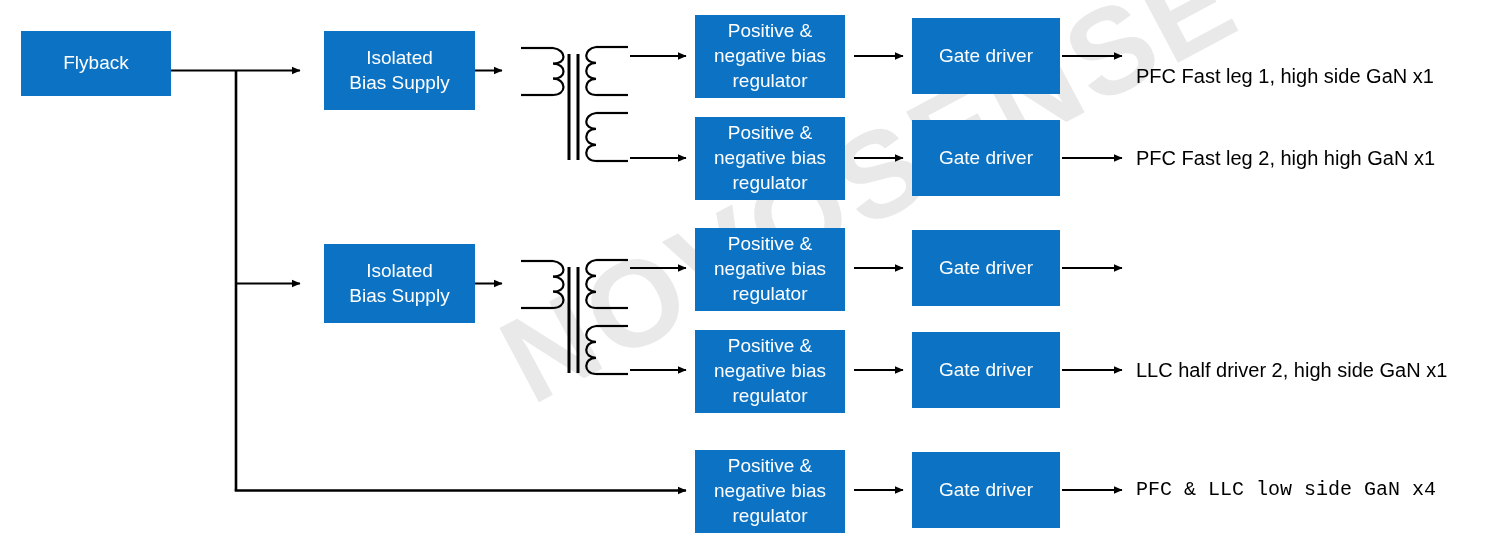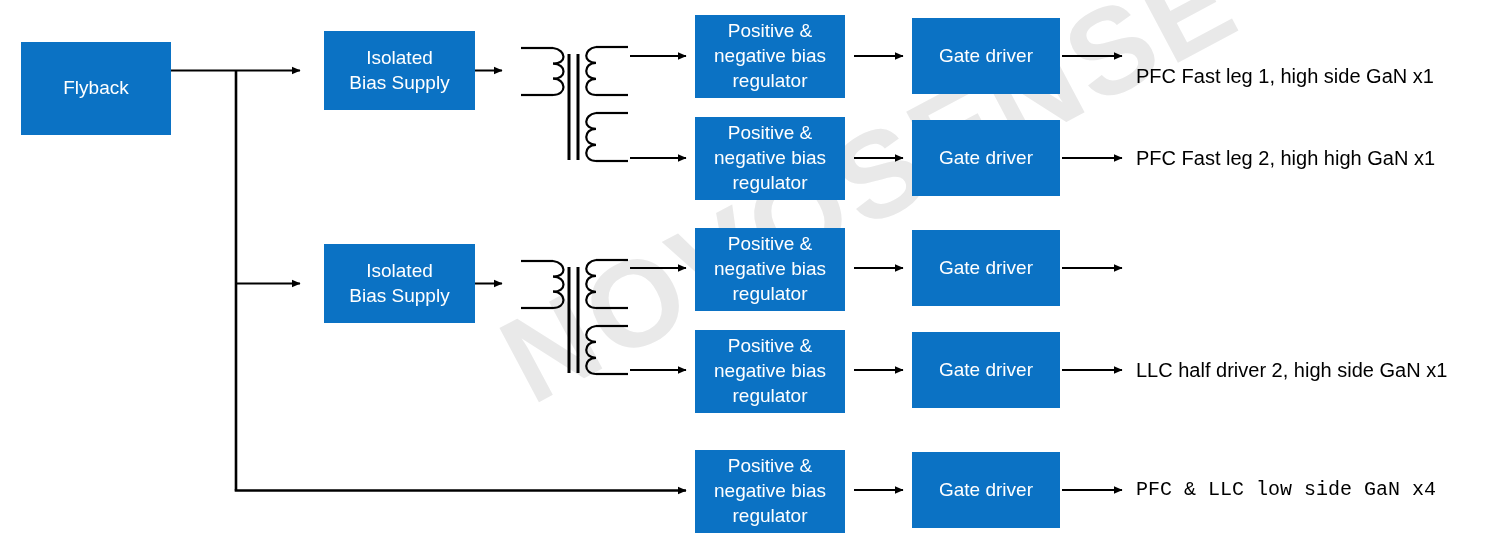--- a/index.html
+++ b/index.html
@@ -160,21 +160,21 @@
       <line x1="854" y1="490" x2="903" y2="490" marker-end="url(#ah)"></line>
 
       <line x1="1062" y1="56" x2="1122" y2="56" marker-end="url(#ah)"></line>
       <line x1="1062" y1="158" x2="1122" y2="158" marker-end="url(#ah)"></line>
       <line x1="1062" y1="268" x2="1122" y2="268" marker-end="url(#ah)"></line>
       <line x1="1062" y1="370" x2="1122" y2="370" marker-end="url(#ah)"></line>
       <line x1="1062" y1="490" x2="1122" y2="490" marker-end="url(#ah)"></line>
     </g>
   </svg>
 
-  <div class="blk f-flyback" style="left:21px;top:31px;width:150px;height:93px;margin-top:11px;">
+  <div class="blk f-flyback" style="left:21px;top:31px;width:150px;height:65px;">
     <span class="blk-inner">Flyback</span>
   </div>
 
   <div class="blk f-ibs" style="left:312px;top:31px;width:151px;height:79px;">
     <span class="blk-inner">Isolated
 Bias Supply</span>
   </div>
 
   <div class="blk f-ibs" style="left:312px;top:244px;width:151px;height:79px;">
     <span class="blk-inner">Isolated

